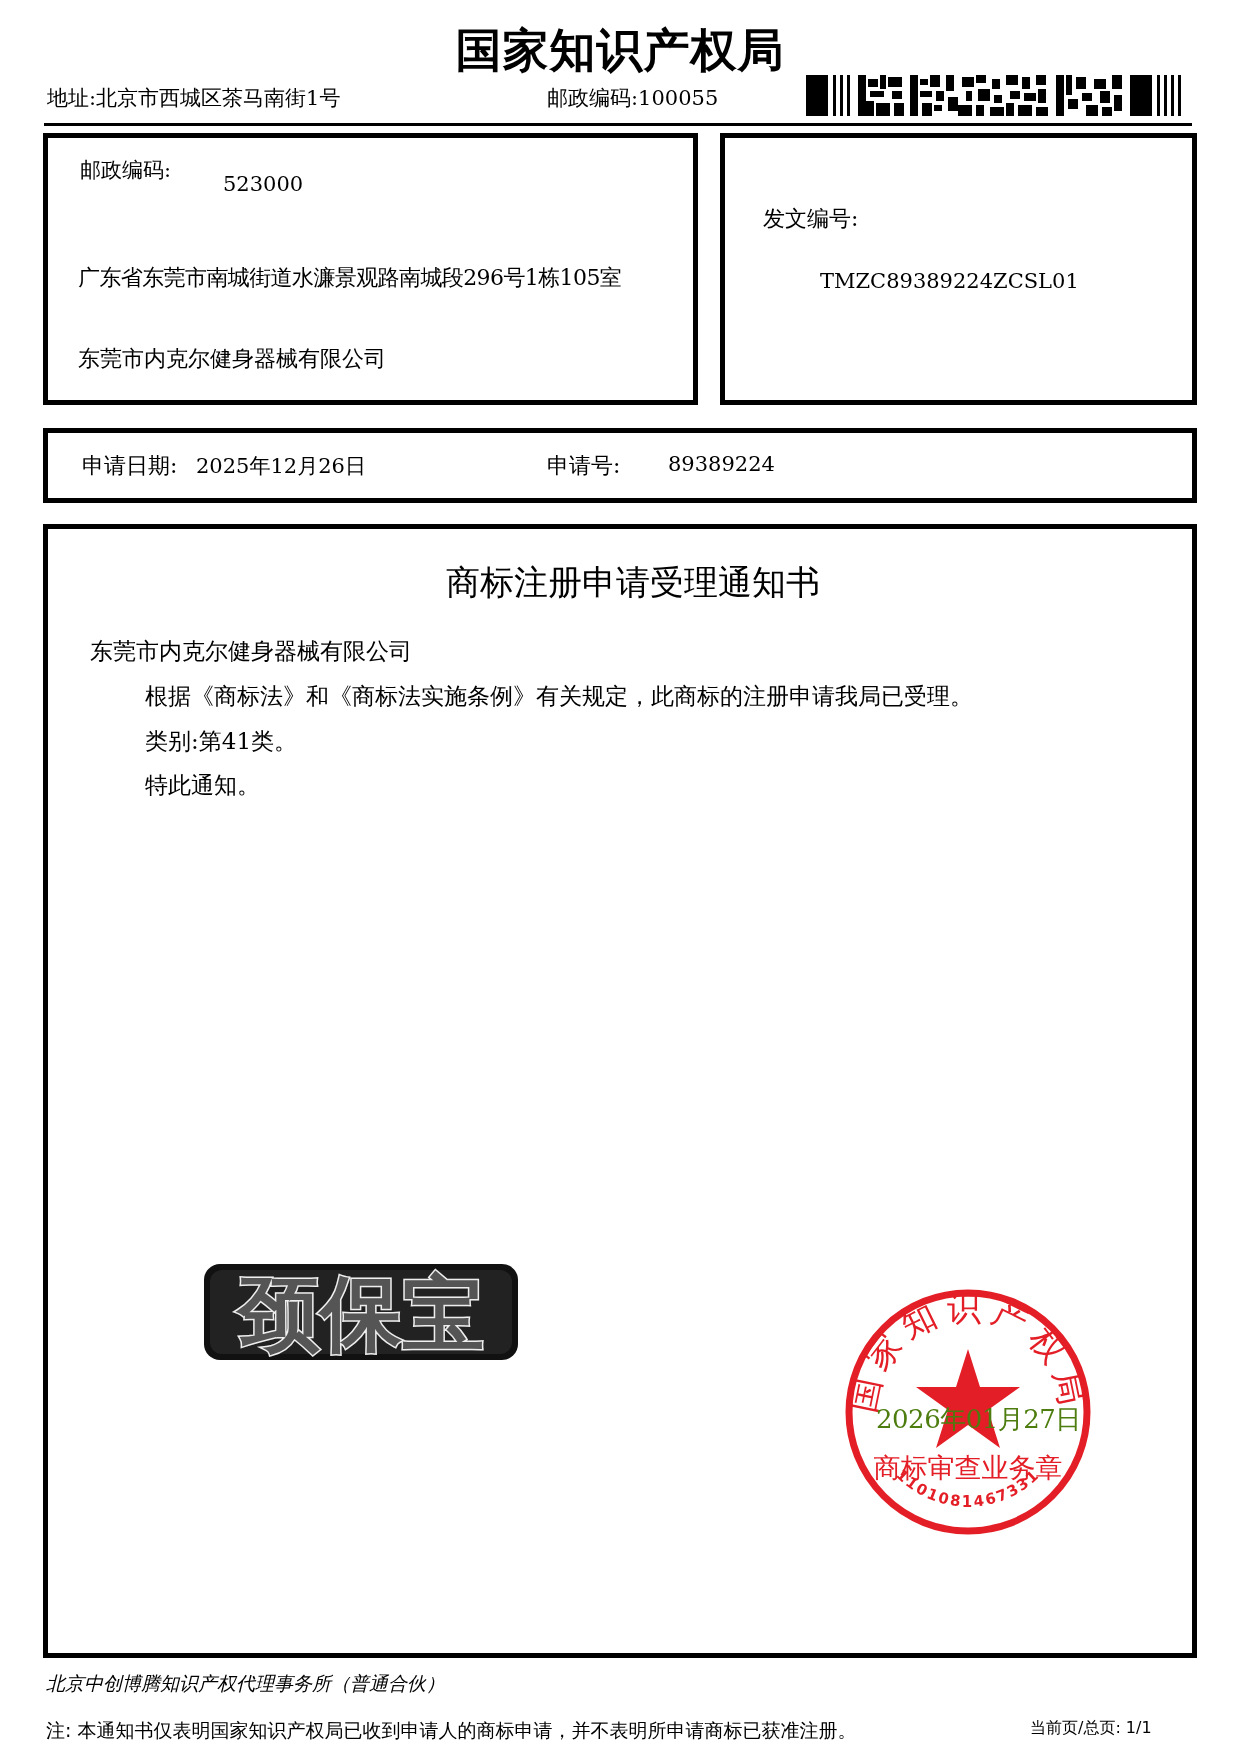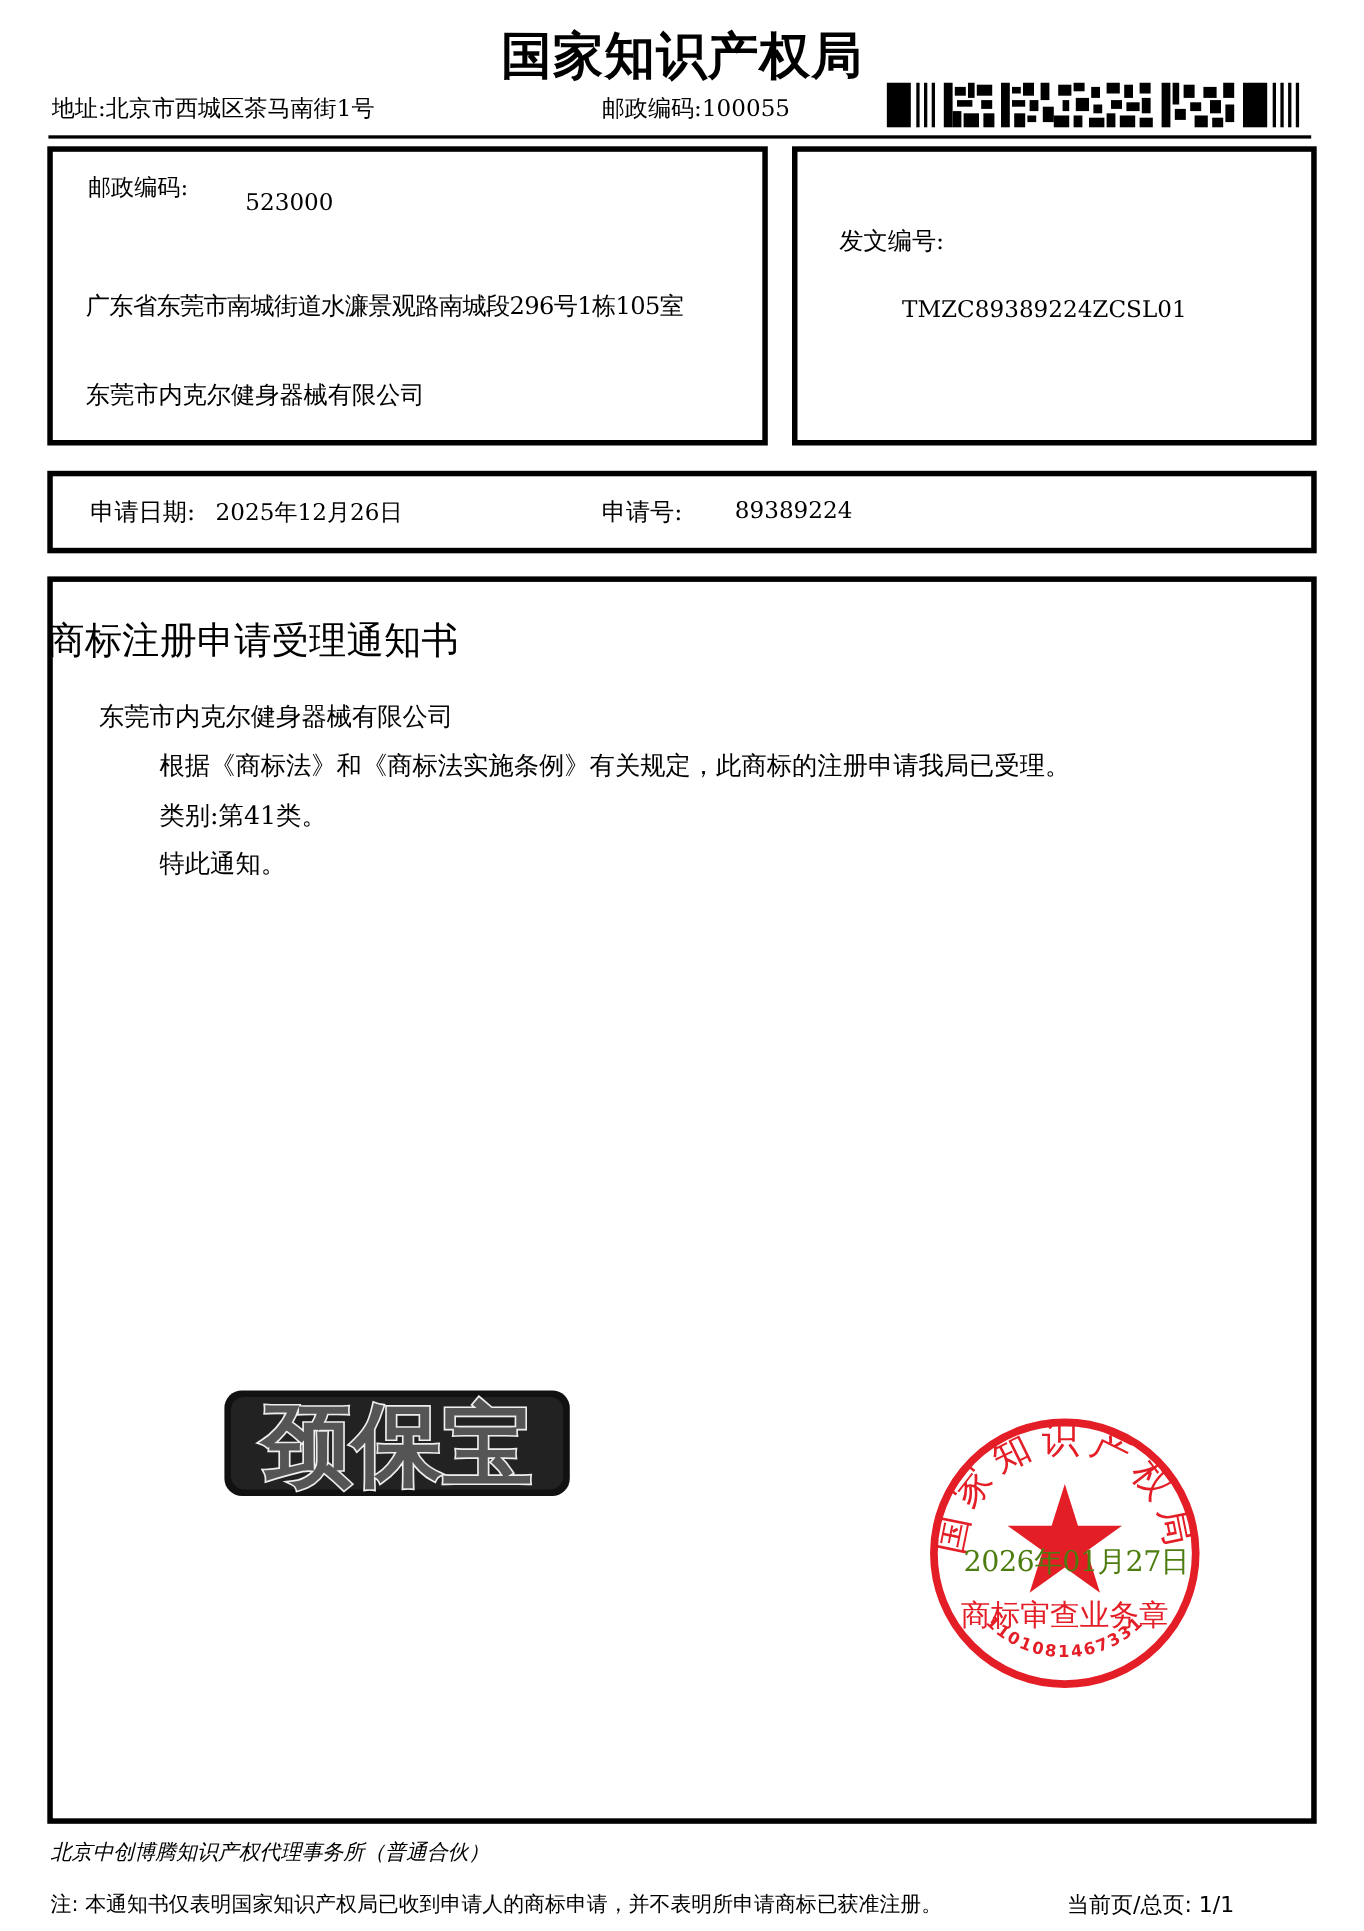--- a/index.html
+++ b/index.html
@@ -11,28 +11,28 @@
   .hdr-text { font-size: 21px; top: 84px; }
   .barcode { left: 806px; top: 75px; width: 382px; height: 41px; }
   .hline { left: 44px; top: 123px; width: 1148px; height: 3px; background: #000; }
   .box { position: absolute; border: 5px solid #000; box-sizing: border-box; }
   .box-addr { left: 43px; top: 133px; width: 655px; height: 272px; }
   .box-doc { left: 720px; top: 133px; width: 477px; height: 272px; }
   .box-date { left: 43px; top: 428px; width: 1154px; height: 75px; }
   .box-main { left: 43px; top: 524px; width: 1154px; height: 134px; height: 1134px; }
   .t21 { font-size: 21px; }
   .t22 { font-size: 22px; }
-  .notice-title { left: 43px; width: 1180px; top: 560px; text-align: left; font-size: 34px; }
+  .notice-title { left: 43px; width: 1180px; top: 560px; text-align: center; font-size: 34px; }
   .body-line { font-size: 23px; }
   .tm { left: 200px; top: 1256px; width: 322px; height: 108px; }
   .seal { left: 843px; top: 1287px; width: 250px; height: 250px; }
   .seal-date { left: 876px; top: 1402px; font-size: 26px; color: #4d7c0f; letter-spacing: -0.5px; }
   .footer-agency { left: 46px; top: 1671px; font-size: 19px; font-family: "DejaVu Sans", "Liberation Sans", sans-serif; font-style: italic; }
   .footer-note { left: 46px; top: 1718px; font-size: 19px; font-family: "DejaVu Sans", "Liberation Sans", sans-serif; }
-  .footer-page { left: 970px; top: 1718px; font-size: 20px; font-family: "DejaVu Sans", "Liberation Sans", sans-serif; }
+  .footer-page { left: 1030px; top: 1718px; font-size: 16px; font-family: "DejaVu Sans", "Liberation Sans", sans-serif; }
 </style>
 </head>
 <body>
 
 <div class="abs title">国家知识产权局</div>
 <div class="abs hdr-text" style="left:47px;">地址:北京市西城区茶马南街1号</div>
 <div class="abs hdr-text" style="left:547px;">邮政编码:100055</div>
 
 <svg class="abs barcode" viewBox="0 0 382 41" preserveAspectRatio="none">
   <rect x="0" y="0" width="22" height="41" fill="#000"></rect>

